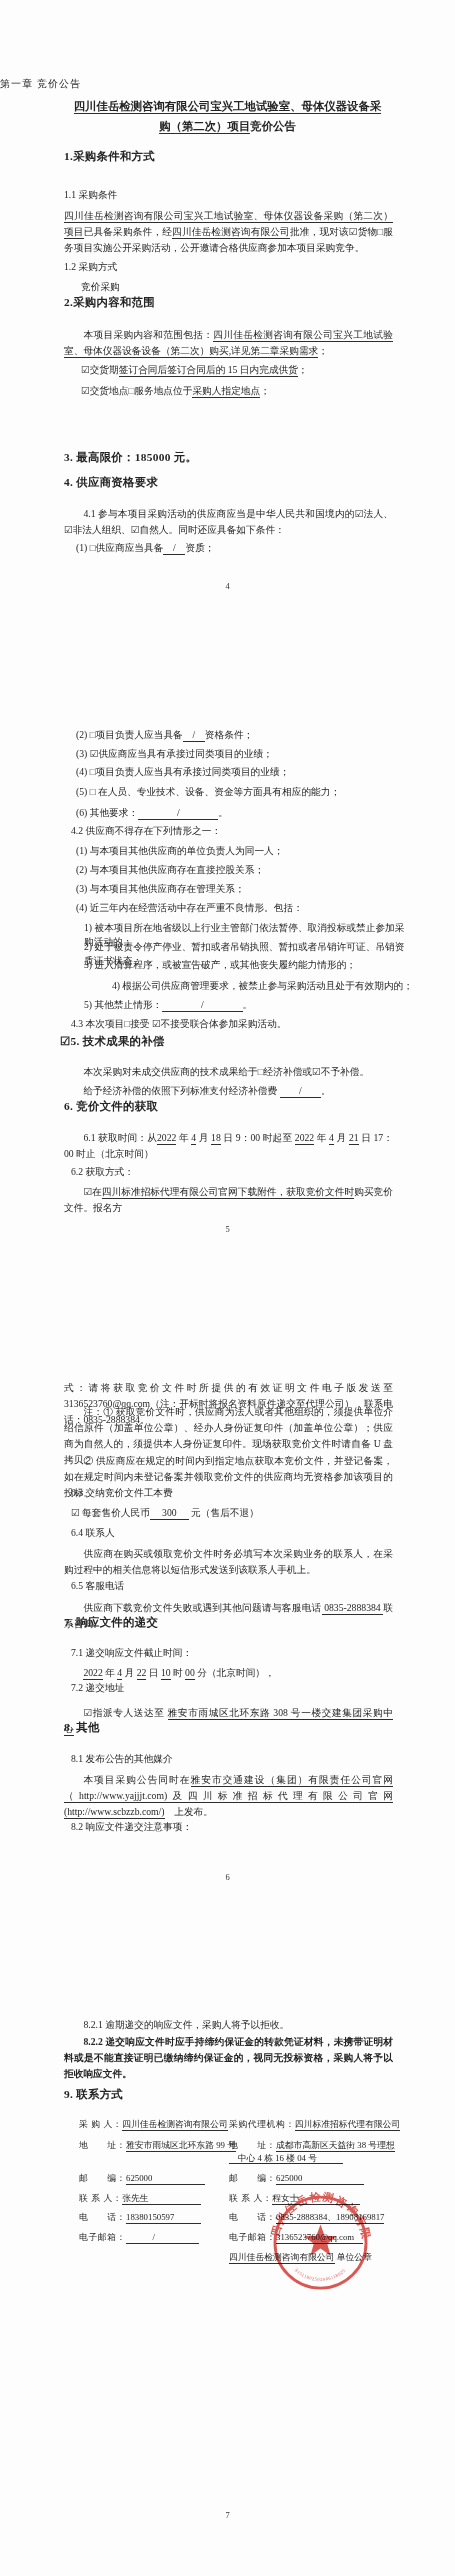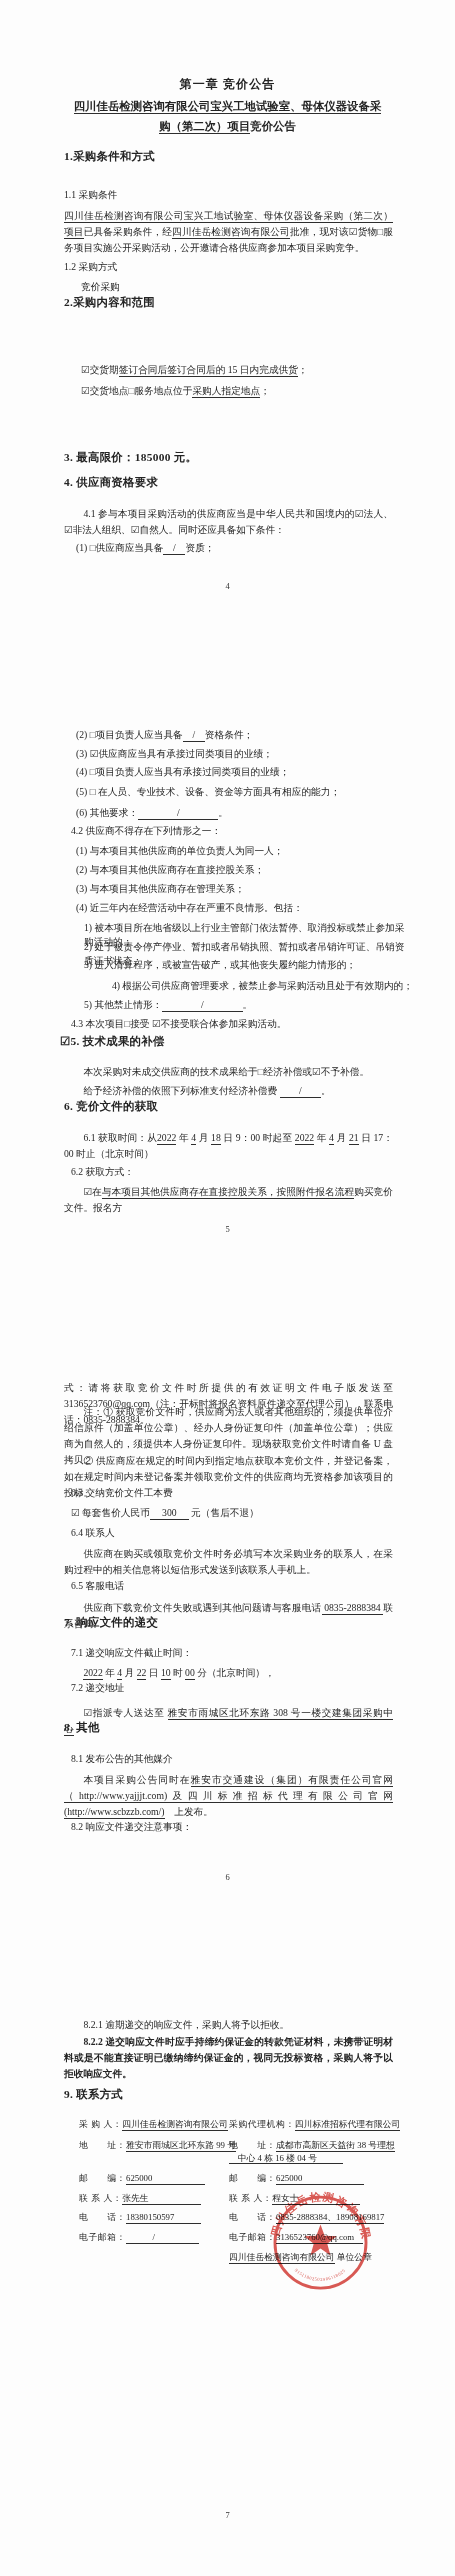--- a/index.html
+++ b/index.html
@@ -3,21 +3,21 @@
 <meta charset="utf-8">
 <style>
   html,body{margin:0;padding:0;background:#ffffff;}
   #doc{
     position:relative;width:455px;height:2576px;margin:0 auto;
     background:#fdfdfd;color:#242424;
     font-family:"Liberation Serif","DejaVu Serif",serif;
     overflow:hidden;
   }
   .blk{position:absolute;left:64px;width:329px;font-size:9.7px;line-height:16px;text-align:justify;}
-  .chapter{left:0;width:100%;text-align:center;font-size:12px;font-weight:bold;letter-spacing:1.1px;}
+  .chapter{left:0;width:100%;text-align:left;font-size:10px;font-weight:normal;letter-spacing:1.1px;}
   .title{left:0;width:100%;text-align:center;font-size:11.4px;font-weight:bold;line-height:19.4px;}
   .h{font-size:11.4px;font-weight:bold;text-align:left;letter-spacing:0.3px;line-height:15px;}
   .sub{text-align:left;line-height:13.7px;}
   .item{text-align:left;line-height:13.7px;}
   .sub2{text-align:left;line-height:13.7px;}
   .page{left:0;width:100%;text-align:center;font-size:8.5px;color:#333;}
   .ind{text-indent:2em;}
   .u{border-bottom:0.7px solid #2e2e2e;padding-bottom:0.6px;}
   .b{font-weight:bold;}
   .contact{height:159px;}
@@ -31,20 +31,21 @@
 <div id="doc">
     <div class="blk chapter" style="top: 76px;"><span class="">第一章  竞价公告</span></div>
     <div class="blk title" style="top: 97px;"><span class="b u">四川佳岳检测咨询有限公司宝兴工地试验室、母体仪器设备采</span></div>
     <div class="blk title" style="top: 117px;"><span class="b u">购（第二次）项目</span><span class="b">竞价公告</span></div>
     <div class="blk h" style="top: 149px;"><span class="">1.采购条件和方式</span></div>
     <div class="blk sub" style="top: 188px;"><span class="">1.1 采购条件</span></div>
     <div class="blk para" style="top: 208px;"><span class="u">四川佳岳检测咨询有限公司宝兴工地试验室、母体仪器设备采购（第二次）项目</span><span class="">已具备采购条件，经</span><span class="u">四川佳岳检测咨询有限公司</span><span class="">批准，现对该☑货物□服务项目实施公开采购活动，公开邀请合格供应商参加本项目采购竞争。</span></div>
     <div class="blk sub" style="top: 260px;"><span class="">1.2 采购方式</span></div>
     <div class="blk item" style="top: 280px; left: 81px;"><span class="">竞价采购</span></div>
     <div class="blk h" style="top: 295px;"><span class="">2.采购内容和范围</span></div>
+    <div class="blk para ind" style="top: 327px;"><span class="">本项目采购内容和范围包括：</span><span class="u">四川佳岳检测咨询有限公司宝兴工地试验室、母体仪器设备设备（第二次）购买,详见第二章采购需求</span><span class="">；</span></div>
     <div class="blk item" style="top: 363px; left: 81px;"><span class="">☑交货期</span><span class="u">签订合同后签订合同后的 15 日内完成供货</span><span class="">；</span></div>
     <div class="blk item" style="top: 384px; left: 81px;"><span class="">☑交货地点□服务地点位于</span><span class="u">采购人指定地点</span><span class="">；</span></div>
     <div class="blk h" style="top: 450px;"><span class="">3. 最高限价：185000 元。</span></div>
     <div class="blk h" style="top: 475px;"><span class="">4. 供应商资格要求</span></div>
     <div class="blk para ind" style="top: 506px;"><span class="">4.1 参与本项目采购活动的供应商应当是中华人民共和国境内的☑法人、 ☑非法人组织、☑自然人。同时还应具备如下条件：</span></div>
     <div class="blk item" style="top: 541px; left: 76px;"><span class="">(1) □供应商应当具备</span><span class="u">　/　</span><span class="">资质；</span></div>
     <div class="blk page" style="top: 578px;"><span class="">4</span></div>
     <div class="blk item" style="top: 728px; left: 76px;"><span class="">(2) □项目负责人应当具备</span><span class="u">　/　</span><span class="">资格条件；</span></div>
     <div class="blk item" style="top: 747px; left: 76px;"><span class="">(3) ☑供应商应当具有承接过同类项目的业绩；</span></div>
     <div class="blk item" style="top: 765px; left: 76px;"><span class="">(4) □项目负责人应当具有承接过同类项目的业绩；</span></div>
@@ -60,21 +61,21 @@
     <div class="blk sub2" style="top: 958px; left: 84px;"><span class="">3) 进入清算程序，或被宣告破产，或其他丧失履约能力情形的；</span></div>
     <div class="blk sub2" style="top: 979px; left: 84px; text-align: right;"><span class="">4) 根据公司供应商管理要求，被禁止参与采购活动且处于有效期内的；</span></div>
     <div class="blk sub2" style="top: 998px; left: 84px;"><span class="">5) 其他禁止情形：</span><span class="u">　　　　/　　　　</span><span class="">。</span></div>
     <div class="blk sub" style="top: 1017px; left: 71px;"><span class="">4.3 本次项目□接受 ☑不接受联合体参加采购活动。</span></div>
     <div class="blk h" style="top: 1034px; left: 60px;"><span class="b">☑</span><span class="b">5. 技术成果的补偿</span></div>
     <div class="blk para ind" style="top: 1064px;"><span class="">本次采购对未成交供应商的技术成果给于□经济补偿或☑不予补偿。</span></div>
     <div class="blk para ind" style="top: 1083px;"><span class="">给予经济补偿的依照下列标准支付经济补偿费 </span><span class="u">　　/　　</span><span class="">。</span></div>
     <div class="blk h" style="top: 1099px;"><span class="">6. 竞价文件的获取</span></div>
     <div class="blk para ind" style="top: 1130px;"><span class="">6.1 获取时间：从</span><span class="u">2022</span><span class=""> 年 </span><span class="u">4</span><span class=""> 月 </span><span class="u">18</span><span class=""> 日 9：00 时起至 </span><span class="u">2022</span><span class=""> 年 </span><span class="u">4</span><span class=""> 月 </span><span class="u">21</span><span class=""> 日 17：00 时止（北京时间）</span></div>
     <div class="blk sub" style="top: 1165px; left: 71px;"><span class="">6.2 获取方式：</span></div>
-    <div class="blk para ind" style="top: 1184px;"><span class="">☑在</span><span class="u">与本项目其他供应商存在直接控股关系，按照附件报名流程</span><span class="">购买竞价文件。报名方</span></div>
+    <div class="blk para ind" style="top: 1184px;"><span class="">☑在</span><span class="u">四川标准招标代理有限公司官网下载附件，获取竞价文件时</span><span class="">购买竞价文件。报名方</span></div>
     <div class="blk page" style="top: 1221px;"><span class="">5</span></div>
     <div class="blk para" style="top: 1369px; margin-top: 11px;"><span class="">式：请将获取竞价文件时所提供的有效证明文件电子版发送至 3136523760@qq.com（注：开标时将报名资料原件递交至代理公司），联系电话：0835-2888384。</span></div>
     <div class="blk para ind" style="top: 1404px;"><span class="">注：① 获取竞价文件时，供应商为法人或者其他组织的，须提供单位介绍信原件（加盖单位公章）、经办人身份证复印件（加盖单位公章）；供应商为自然人的，须提供本人身份证复印件。现场获取竞价文件时请自备 U 盘拷贝。</span></div>
     <div class="blk para ind" style="top: 1453px;"><span class="">② 供应商应在规定的时间内到指定地点获取本竞价文件，并登记备案，如在规定时间内未登记备案并领取竞价文件的供应商均无资格参加该项目的投标。</span></div>
     <div class="blk sub" style="top: 1486px; left: 71px;"><span class="">6.3 交纳竞价文件工本费</span></div>
     <div class="blk item" style="top: 1506px; left: 71px;"><span class="">☑ 每套售价人民币</span><span class="u">　 300 　</span><span class=""> 元（售后不退）</span></div>
     <div class="blk sub" style="top: 1526px; left: 71px;"><span class="">6.4 联系人</span></div>
     <div class="blk para ind" style="top: 1546px;"><span class="">供应商在购买或领取竞价文件时务必填写本次采购业务的联系人，在采购过程中的相关信息将以短信形式发送到该联系人手机上。</span></div>
     <div class="blk sub" style="top: 1579px; left: 71px;"><span class="">6.5 客服电话</span></div>
     <div class="blk para ind" style="top: 1600px;"><span class="">供应商下载竞价文件失败或遇到其他问题请与客服电话</span><span class="u"> 0835-2888384 </span><span class="">联系咨询。</span></div>

